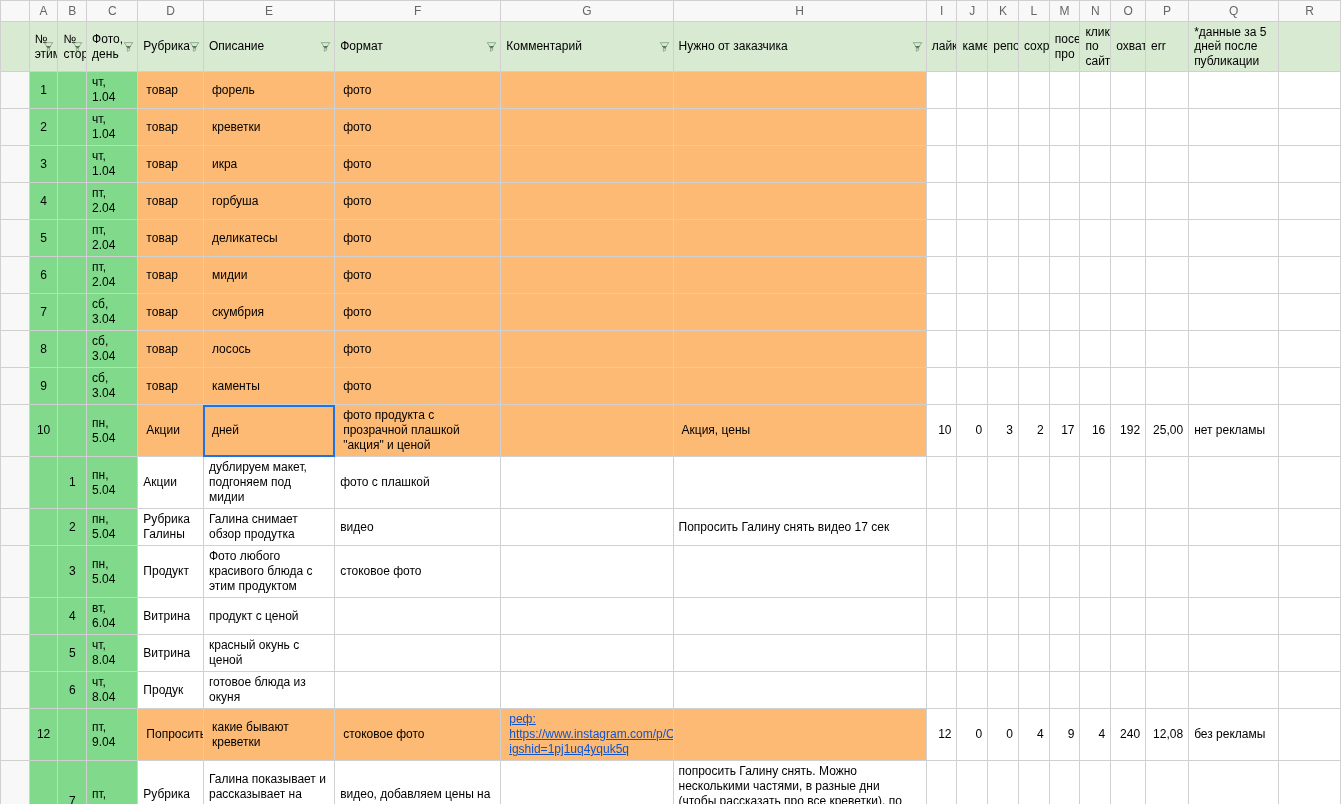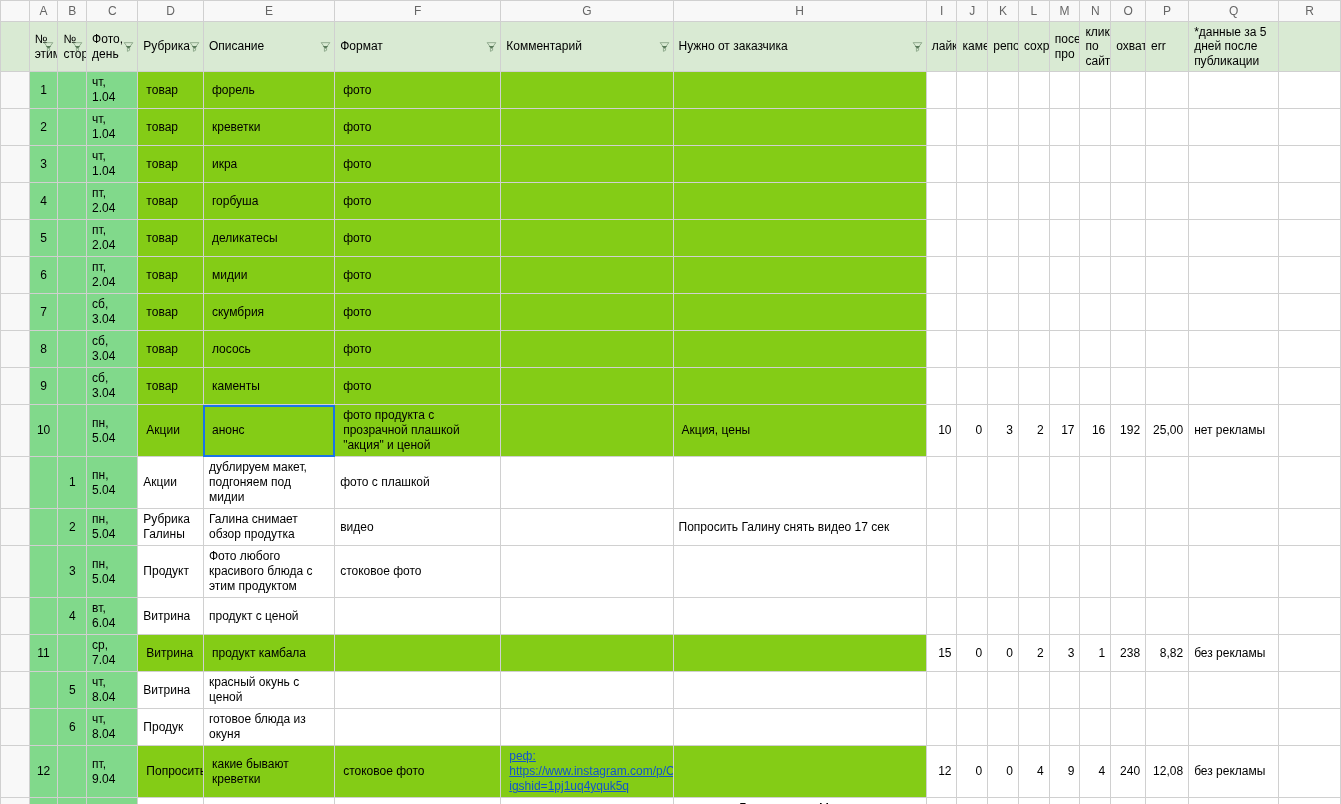--- a/index.html
+++ b/index.html
@@ -10,21 +10,21 @@
 .col-hdr-row th { position: relative; }
 .hdr-row th { background: #d9ead3; color: #000; font-weight: normal; text-align: left; height: 50px; vertical-align: middle; line-height: 1.2; }
 .hdr-row th.has-filter { position: relative; padding-right: 18px; }
 .filter-icon { position: absolute; right: 2px; top: 50%; transform: translateY(-50%); width: 13px; height: 13px; }
 .filter-icon svg { width: 13px; height: 13px; fill: #5a7a5a; }
 .rownum { background: #f8f8f8; color: #666; text-align: center; width: 28px; }
 td { height: 18px; line-height: 1.25; }
 td.num { text-align: right; }
 td.ctr { text-align: center; }
 .green { background: #81d98b; }
-.teal { background: #84cc16; padding-left: 8px; }
+.teal { background: #fdba74; padding-left: 8px; }
 .selected { outline: 2px solid #1a73e8; outline-offset: -2px; }
 .link { color: #1155cc; text-decoration: underline; }
 </style>
 </head>
 <body>
 
 <table>
   <colgroup id="colgroup">
       <col style="width:28px">
       <col style="width:28px">
@@ -303,21 +303,21 @@
         <td class=""></td>
         <td class=""></td>
         <td class=""></td>
       </tr>
       <tr>
         <td class="rownum"></td>
         <td class="green ctr">10</td>
         <td class="green ctr"></td>
         <td class="green">пн, 5.04</td>
         <td class="teal">Акции</td>
-        <td class="teal selected">анонс</td>
+        <td class="teal selected">дней</td>
         <td class="teal">фото продукта с прозрачной плашкой "акция" и ценой</td>
         <td class="teal"></td>
         <td class="teal">Акция, цены</td>
         <td class="num">10</td>
         <td class="num">0</td>
         <td class="num">3</td>
         <td class="num">2</td>
         <td class="num">17</td>
         <td class="num">16</td>
         <td class="num">192</td>
@@ -404,41 +404,20 @@
         <td class=""></td>
         <td class=""></td>
         <td class=""></td>
         <td class=""></td>
         <td class=""></td>
         <td class=""></td>
         <td class=""></td>
       </tr>
       <tr>
         <td class="rownum"></td>
-        <td class="green ctr">11</td>
-        <td class="green ctr"></td>
-        <td class="green">ср, 7.04</td>
-        <td class="teal">Витрина</td>
-        <td class="teal">продукт камбала</td>
-        <td class="teal"></td>
-        <td class="teal"></td>
-        <td class="teal"></td>
-        <td class="num">15</td>
-        <td class="num">0</td>
-        <td class="num">0</td>
-        <td class="num">2</td>
-        <td class="num">3</td>
-        <td class="num">1</td>
-        <td class="num">238</td>
-        <td class="num">8,82</td>
-        <td class="">без рекламы</td>
-        <td class=""></td>
-      </tr>
-      <tr>
-        <td class="rownum"></td>
         <td class="green ctr"></td>
         <td class="green ctr">5</td>
         <td class="green">чт, 8.04</td>
         <td class="">Витрина</td>
         <td class="">красный окунь с ценой</td>
         <td class=""></td>
         <td class=""></td>
         <td class=""></td>
         <td class=""></td>
         <td class=""></td>

